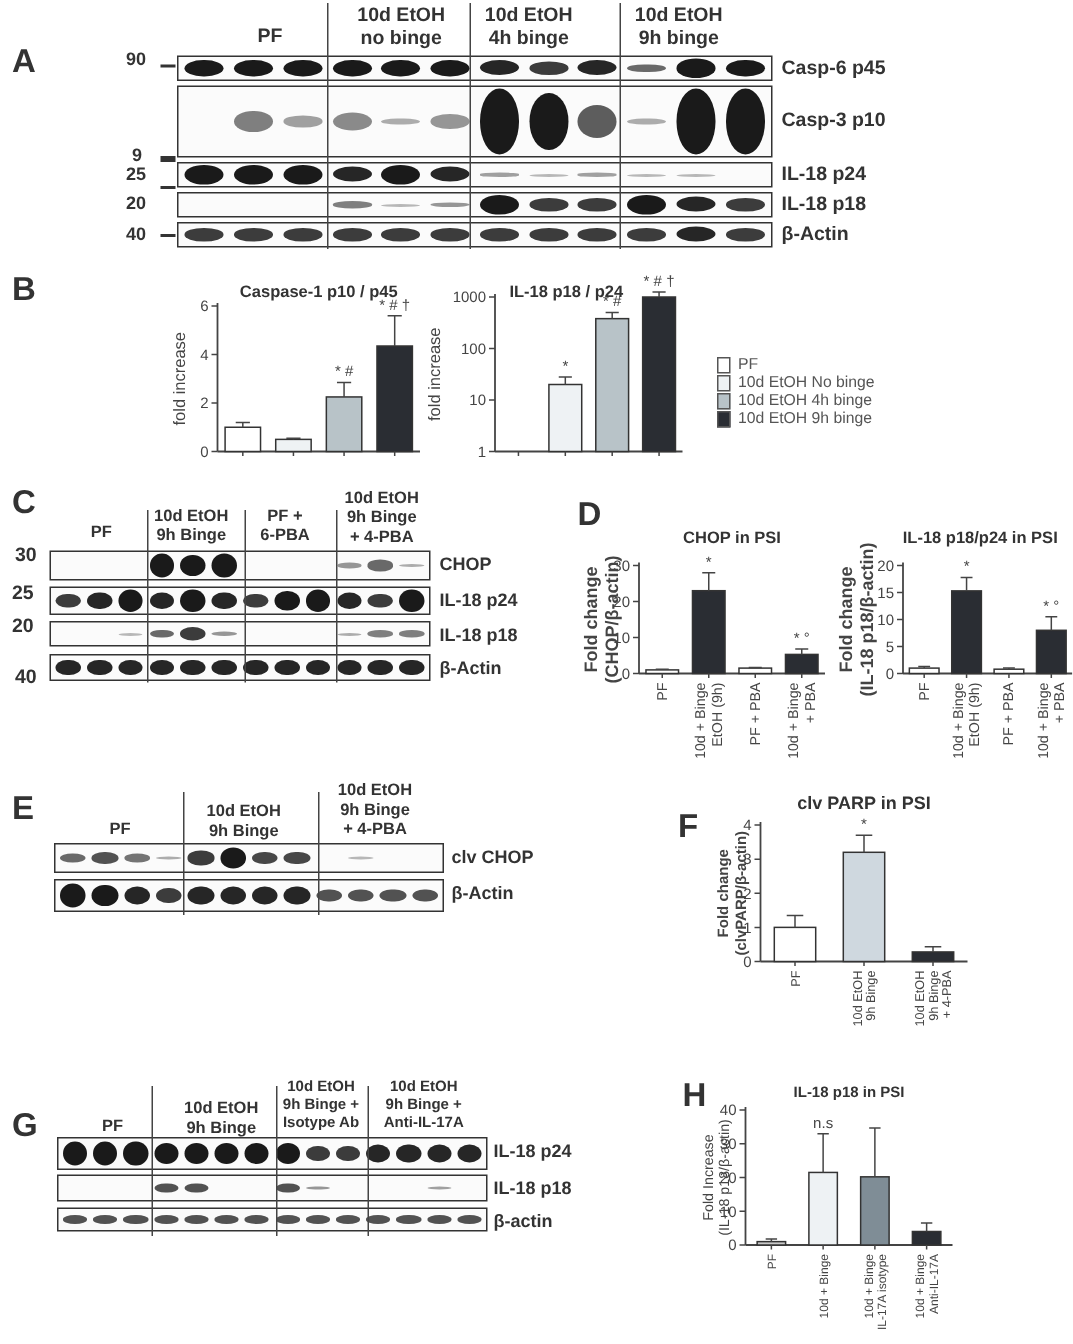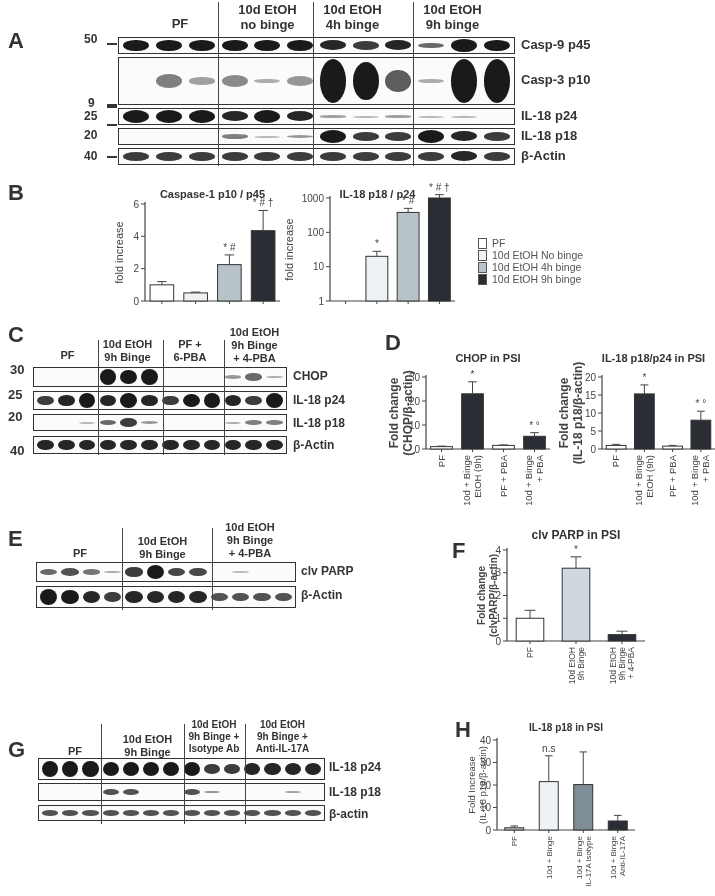--- a/index.html
+++ b/index.html
@@ -33,21 +33,21 @@
     <div class="band" style="left: 188.775px; top: 39.78px; width: 26.2px; height: 11.44px; opacity: 1;"></div>
     <div class="band" style="left: 221.525px; top: 39.78px; width: 26.2px; height: 11.44px; opacity: 1;"></div>
     <div class="band" style="left: 254.275px; top: 39.78px; width: 26.2px; height: 11.44px; opacity: 1;"></div>
     <div class="band" style="left: 287.025px; top: 39.78px; width: 26.2px; height: 11.44px; opacity: 1;"></div>
     <div class="band" style="left: 319.775px; top: 40.495px; width: 26.2px; height: 10.01px; opacity: 0.95;"></div>
     <div class="band" style="left: 352.525px; top: 41.21px; width: 26.2px; height: 8.58px; opacity: 0.85;"></div>
     <div class="band" style="left: 385.275px; top: 40.495px; width: 26.2px; height: 10.01px; opacity: 0.95;"></div>
     <div class="band" style="left: 418.025px; top: 42.64px; width: 26.2px; height: 5.72px; opacity: 0.65;"></div>
     <div class="band" style="left: 450.775px; top: 39.065px; width: 26.2px; height: 12.87px; opacity: 1;"></div>
     <div class="band" style="left: 483.525px; top: 39.78px; width: 26.2px; height: 11.44px; opacity: 1;"></div>
-    <div class="rlabel" style="left:521px;top:37px;">Casp-9 p45</div>
+    <div class="rlabel" style="left:521px;top:37px;">Casp-6 p45</div>
     <div class="blot" style="left:118px;top:57px;width:397px;height:48px;"></div>
     <div class="band" style="left: 156.025px; top: 73.74px; width: 26.2px; height: 14.52px; opacity: 0.55;"></div>
     <div class="band" style="left: 188.775px; top: 77.37px; width: 26.2px; height: 7.26px; opacity: 0.4;"></div>
     <div class="band" style="left: 221.525px; top: 74.95px; width: 26.2px; height: 12.1px; opacity: 0.5;"></div>
     <div class="band" style="left: 254.275px; top: 78.58px; width: 26.2px; height: 4.84px; opacity: 0.35;"></div>
     <div class="band" style="left: 287.025px; top: 76.16px; width: 26.2px; height: 9.68px; opacity: 0.45;"></div>
     <div class="band" style="left: 319.775px; top: 59px; width: 26.2px; height: 44px; opacity: 1;"></div>
     <div class="band" style="left: 352.525px; top: 61.64px; width: 26.2px; height: 38.72px; opacity: 1;"></div>
     <div class="band" style="left: 385.275px; top: 70.11px; width: 26.2px; height: 21.78px; opacity: 0.7;"></div>
     <div class="band" style="left: 418.025px; top: 78.58px; width: 26.2px; height: 4.84px; opacity: 0.35;"></div>
@@ -85,21 +85,21 @@
     <div class="band" style="left: 221.525px; top: 152.21px; width: 26.2px; height: 8.58px; opacity: 0.85;"></div>
     <div class="band" style="left: 254.275px; top: 152.21px; width: 26.2px; height: 8.58px; opacity: 0.85;"></div>
     <div class="band" style="left: 287.025px; top: 152.21px; width: 26.2px; height: 8.58px; opacity: 0.85;"></div>
     <div class="band" style="left: 319.775px; top: 152.21px; width: 26.2px; height: 8.58px; opacity: 0.85;"></div>
     <div class="band" style="left: 352.525px; top: 152.21px; width: 26.2px; height: 8.58px; opacity: 0.85;"></div>
     <div class="band" style="left: 385.275px; top: 152.21px; width: 26.2px; height: 8.58px; opacity: 0.85;"></div>
     <div class="band" style="left: 418.025px; top: 152.21px; width: 26.2px; height: 8.58px; opacity: 0.85;"></div>
     <div class="band" style="left: 450.775px; top: 151.495px; width: 26.2px; height: 10.01px; opacity: 0.95;"></div>
     <div class="band" style="left: 483.525px; top: 152.21px; width: 26.2px; height: 8.58px; opacity: 0.85;"></div>
     <div class="rlabel" style="left:521px;top:148px;">β-Actin</div>
-    <div class="mw" style="left:84px;top:32px;">50</div>
+    <div class="mw" style="left:84px;top:32px;">90</div>
     <div class="mw" style="left:88px;top:96px;">9</div>
     <div class="mw" style="left:84px;top:109px;">25</div>
     <div class="mw" style="left:84px;top:128px;">20</div>
     <div class="mw" style="left:84px;top:149px;">40</div>
     <div class="mwtick" style="left:107px;top:43px;"></div>
     <div class="mwtick" style="left:107px;top:104px;"></div>
     <div class="mwtick" style="left:107px;top:106px;"></div>
     <div class="mwtick" style="left:107px;top:124px;"></div>
     <div class="mwtick" style="left:107px;top:156px;"></div>
     <div class="vdiv" style="left:218px;top:2px;height:164px;"></div>
@@ -347,21 +347,21 @@
     <div class="blot" style="left:36px;top:562px;width:260px;height:20px;"></div>
     <div class="band" style="left: 40.1333px; top: 568.92px; width: 17.0667px; height: 6.16px; opacity: 0.65;"></div>
     <div class="band" style="left: 61.4667px; top: 568.15px; width: 17.0667px; height: 7.7px; opacity: 0.75;"></div>
     <div class="band" style="left: 82.8px; top: 569.305px; width: 17.0667px; height: 5.39px; opacity: 0.6;"></div>
     <div class="band" style="left: 104.133px; top: 571px; width: 17.0667px; height: 2px; opacity: 0.35;"></div>
     <div class="band" style="left: 125.467px; top: 567.38px; width: 17.0667px; height: 9.24px; opacity: 0.85;"></div>
     <div class="band" style="left: 146.8px; top: 565.07px; width: 17.0667px; height: 13.86px; opacity: 1;"></div>
     <div class="band" style="left: 168.133px; top: 567.765px; width: 17.0667px; height: 8.47px; opacity: 0.8;"></div>
     <div class="band" style="left: 189.467px; top: 567.765px; width: 17.0667px; height: 8.47px; opacity: 0.8;"></div>
     <div class="band" style="left: 232.133px; top: 571px; width: 17.0667px; height: 2px; opacity: 0.3;"></div>
-    <div class="rlabel" style="left:301px;top:564px;font-size:12px;">clv PARP</div>
+    <div class="rlabel" style="left:301px;top:564px;font-size:12px;">clv CHOP</div>
     <div class="blot" style="left:36px;top:586px;width:260px;height:22px;"></div>
     <div class="band" style="left: 40.1333px; top: 589.08px; width: 17.0667px; height: 15.84px; opacity: 1;"></div>
     <div class="band" style="left: 61.4667px; top: 589.96px; width: 17.0667px; height: 14.08px; opacity: 1;"></div>
     <div class="band" style="left: 82.8px; top: 590.84px; width: 17.0667px; height: 12.32px; opacity: 0.95;"></div>
     <div class="band" style="left: 104.133px; top: 591.72px; width: 17.0667px; height: 10.56px; opacity: 0.85;"></div>
     <div class="band" style="left: 125.467px; top: 590.84px; width: 17.0667px; height: 12.32px; opacity: 0.95;"></div>
     <div class="band" style="left: 146.8px; top: 590.84px; width: 17.0667px; height: 12.32px; opacity: 0.95;"></div>
     <div class="band" style="left: 168.133px; top: 590.84px; width: 17.0667px; height: 12.32px; opacity: 0.95;"></div>
     <div class="band" style="left: 189.467px; top: 590.84px; width: 17.0667px; height: 12.32px; opacity: 0.95;"></div>
     <div class="band" style="left: 210.8px; top: 592.6px; width: 17.0667px; height: 8.8px; opacity: 0.75;"></div>

